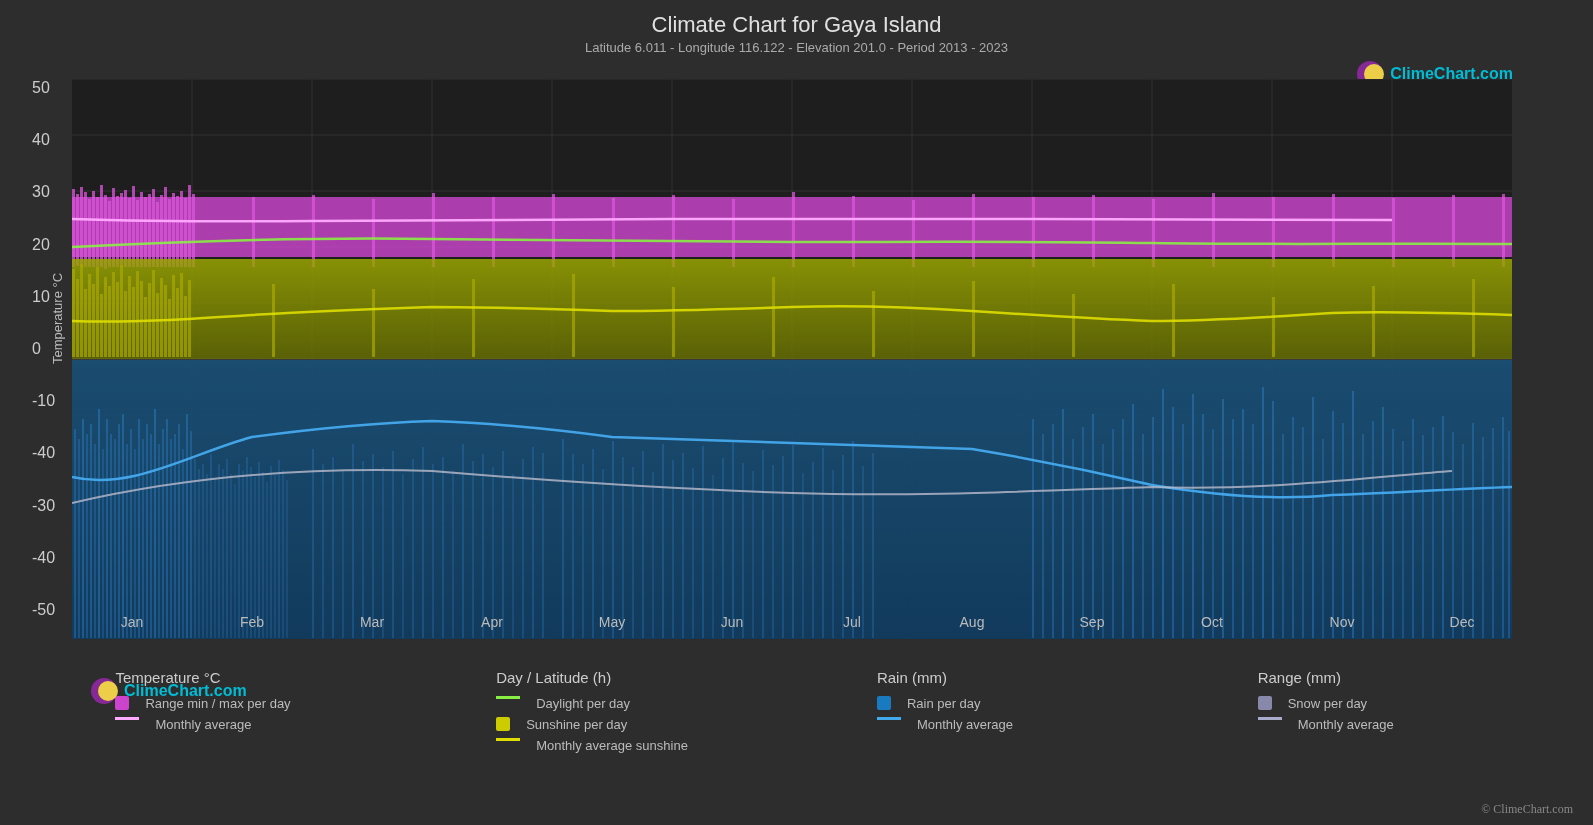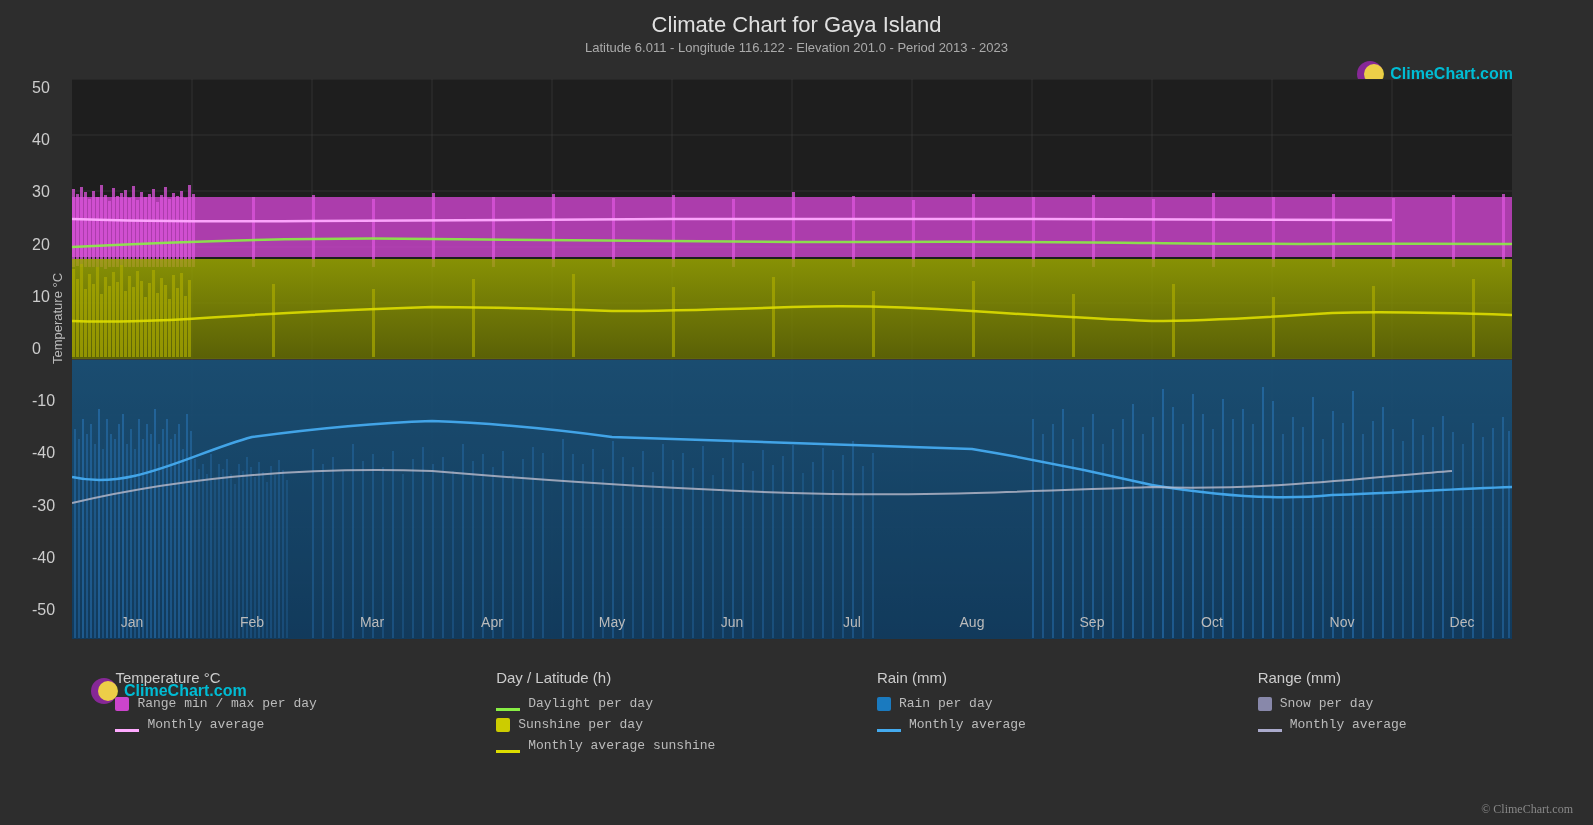--- a/index.html
+++ b/index.html
@@ -44,25 +44,24 @@
       min-width: 220px;
     }
     .legend-title {
       font-size: 15px;
       color: #ccc;
       font-weight: normal;
       margin-bottom: 4px;
     }
     .legend-item {
       display: flex;
-      align-items: flex-end;
-      gap: 8px;
+      align-items: flex-start;
+      gap: 16px;
       font-size: 13px;
       color: #bbb;
-      font-family: Liberation Mono, monospace;
     }
     .legend-swatch-rect {
       width: 14px;
       height: 14px;
       border-radius: 2px;
       flex-shrink: 0;
     }
     .legend-swatch-line {
       width: 24px;
       height: 3px;

